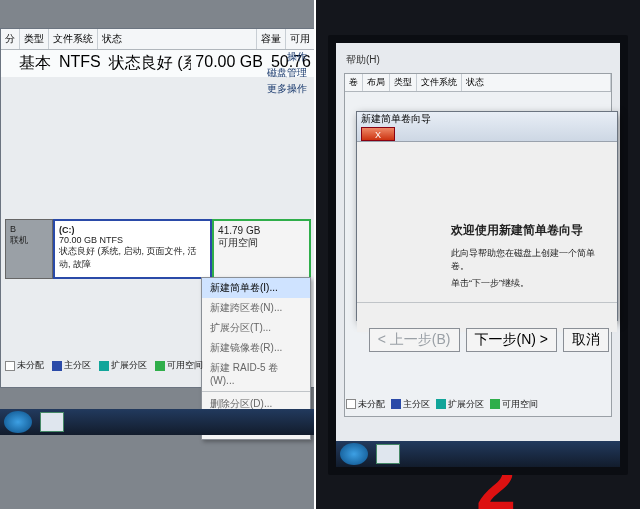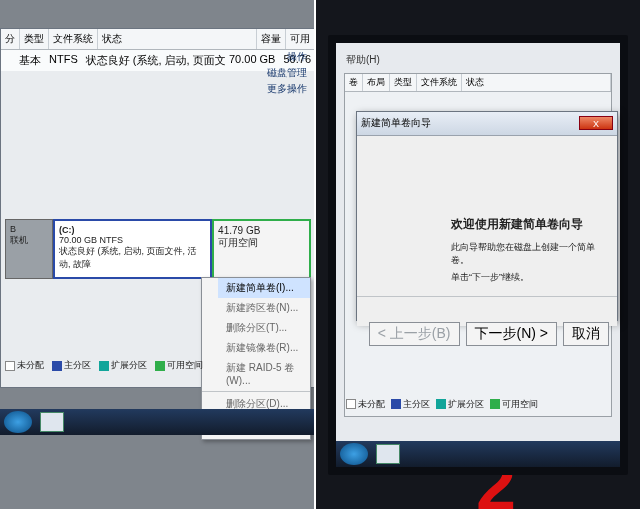--- a/index.html
+++ b/index.html
@@ -12,33 +12,33 @@
   .half.right { width: 324px; background: #14161c; display:flex; align-items:center; }
 
   .big-num { position: absolute; font: 700 72px/1 Arial, sans-serif; color: #d11; }
   .big-num.one { left: 150px; top: 80px; }
   .big-num.two { left: 160px; bottom: -12px; color:#d11;}
 
   
   .dm-window { position: absolute; left: 0; top: 28px; width: 316px; height: 360px; background: #e9ecef; border: 1px solid #6b7480; }
   .dm-listhead { display: flex; background: #f4f6f8; border-bottom: 1px solid #b0b6bc; font-size: 10px; }
   .dm-listhead span { padding: 3px 4px; border-right: 1px solid #c8ced4; white-space: nowrap; }
-  .dm-listrow { display: flex; font-size: 11px; background: #f9fbfc; padding: 2px 0; }
+  .dm-listrow { display: flex; font-size: 16px; background: #f9fbfc; padding: 2px 0; }
   .dm-listrow span { padding: 1px 4px; white-space: nowrap; }
   .dm-op { position:absolute; right:4px; top:20px; font-size:10px; }
   .dm-op a { display:block; color:#1a3a6e; text-align:right; padding:1px 4px; }
 
   .dm-graph { position:absolute; left:4px; right:4px; top:190px; height:60px; display:flex; }
   .dm-disk { width:48px; background:#9aa0a6; border:1px solid #666; padding:4px; font-size:9px; color:#222; }
   .dm-vol { flex:1; display:flex; }
   .volC { flex:2.2; border:2px solid #2a4aa8; background:#fff; padding:4px; font-size:9px; color:#222; }
   .volFree { flex:1.3; border:2px solid #2fae4a; background:#f4f4f4; padding:4px; font-size:10px; color:#222; }
 
   .ctx { position:absolute; left:200px; top:248px; width:110px; background:#f4f4f4; border:1px solid #8a8f96; box-shadow:2px 2px 4px rgba(0,0,0,.3); font-size:10px; }
-  .ctx div { padding:3px 8px; color:#666;margin-left:16px; }
+  .ctx div { padding:3px 8px; color:#666; }
   .ctx div.en { color:#000; }
   .ctx hr { border:none; border-top:1px solid #c0c4c8; margin:2px 0; }
   .ctx div.hl { background:#cfe3ff; color:#000; }
 
   .legend { position:absolute; left:4px; top:330px; font-size:9px; color:#222; display:flex; gap:8px; align-items:center; }
   .sw { width:10px; height:10px; display:inline-block; margin-right:2px; vertical-align:middle; }
   .sw.fill-none { background:#fff; border:1px solid #888; }
   .sw.fill-blue { background:#2a4aa8; }
   .sw.fill-green { background:#2fae4a; }
   .sw.fill-teal { background:#11a59a; }
@@ -48,21 +48,21 @@
   .startL { width:28px; height:22px; border-radius:50%; background:radial-gradient(#3da0e4,#0b4e86); margin:0 4px; }
 
   
   .laptop-screen { position:relative; width:300px; height:440px; margin: 0 auto; background:#e7eaee; border:8px solid #0b0d12; border-radius:2px; }
   .dm2 { position:absolute; left:8px; top:30px; right:8px; bottom:50px; background:#eef1f4; border:1px solid #9aa0a6; }
   .dm2-head { display:flex; background:#f4f6f8; border-bottom:1px solid #b0b6bc; font-size:9px; }
   .dm2-head span { padding:2px 4px; border-right:1px solid #c8ced4; }
   .legend2 { position:absolute; left:10px; bottom:56px; font-size:9px; color:#222; display:flex; gap:6px; align-items:center; }
 
   .wiz { position:absolute; left:20px; top:68px; width:262px; height:210px; background:#efefef; border:1px solid #6b7480; box-shadow:2px 3px 8px rgba(0,0,0,.4); }
-  .wiz-title { height:24px; display:flex; align-items:center; background:linear-gradient(#e8eef6,#cdd7e4); border-bottom:1px solid #9aa2ad; font-size:10px; padding:0 4px; }
+  .wiz-title { height:30px; display:flex; background:linear-gradient(#e8eef6,#cdd7e4); border-bottom:1px solid #9aa2ad; font-size:10px; padding:0 4px;flex-direction:column; }
   .wiz-title .spacer { flex:1; }
   .wiz-close { width:34px; height:14px; background:linear-gradient(#e86,#c31); color:#fff; font-size:9px; text-align:center; line-height:14px; border:1px solid #801; }
   .wiz-body { display:flex; height:160px;align-items:flex-end; }
   .wiz-side { width:84px; background:linear-gradient(160deg,#04323b,#0a6a7a 60%,#0c8090); }
   .wiz-main { flex:1; padding:8px 10px; font-size:10px; color:#222; }
   .wiz-main h3 { font-size:12px; font-weight:700; margin-bottom:8px; }
   .wiz-main p { margin:4px 0; font-size:9px; }
   .wiz-foot { height:30px; border-top:1px solid #c0c4c8; display:flex; justify-content:flex-end; align-items:center; gap:6px; padding:0 8px; background:#efefef; }
   .wiz-foot button { font-size:14px; padding:2px 8px; border:1px solid #8a8f96; background:#f4f4f4;margin-top:46px; }
   .wiz-foot button:disabled { color:#9aa0a6; }
@@ -115,21 +115,21 @@
           <div class="volFree">
             <div>41.79 GB</div>
             <div>可用空间</div>
           </div>
         </div>
       </div>
 
       <div class="ctx">
         <div class="en hl">新建简单卷(I)...</div>
         <div>新建跨区卷(N)...</div>
-        <div>删除分区(T)...</div>
+        <div>扩展分区(T)...</div>
         <div>新建镜像卷(R)...</div>
         <div>新建 RAID-5 卷(W)...</div>
         <hr>
         <div>删除分区(D)...</div>
         <hr>
         <div class="en">帮助(H)</div>
       </div>
 
       <div class="legend">
         <span><i class="sw fill-none"></i><span>未分配</span></span>

